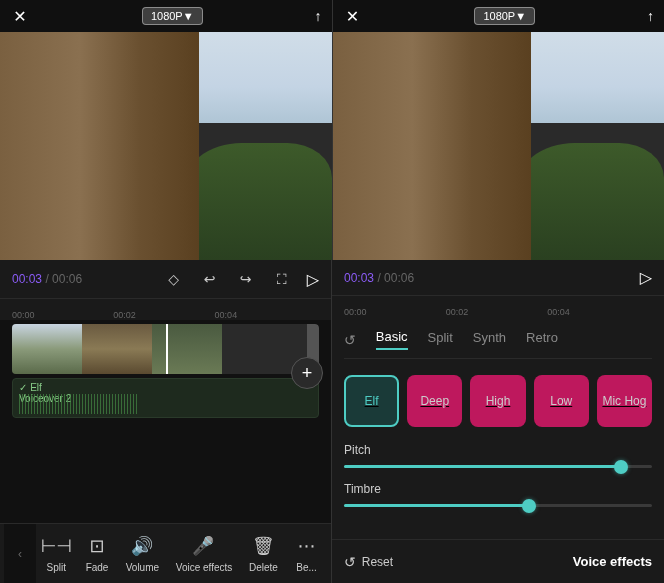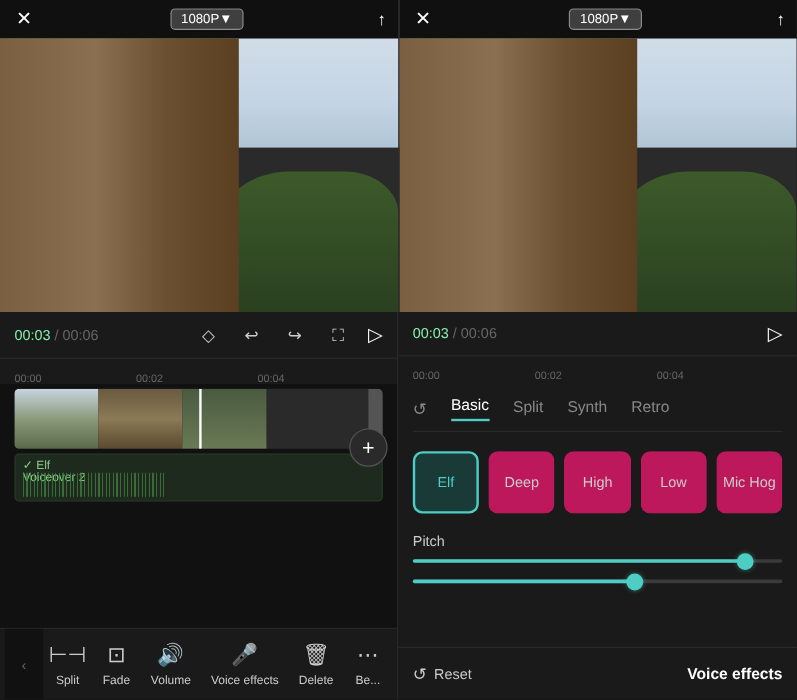--- a/index.html
+++ b/index.html
@@ -94,21 +94,21 @@
       gap: 16px;
       background: #1a1a1a;
     }
 
     .time-display {
       color: #fff;
       font-size: 12px;
       white-space: nowrap;
     }
 
-    .time-current { color: #86efac; text-align: right; }
+    .time-current { color: #8b5cf6; text-align: right; }
     .time-sep { color: #666; }
     .time-total { color: #666; }
 
     .toolbar-controls {
       display: flex;
       align-items: center;
       gap: 14px;
       margin-left: auto;
     }
 
@@ -357,20 +357,21 @@
       color: #fff;
       border-bottom: 2px solid #4ecdc4;
     }
 
     
     .effect-cards {
       display: flex;
       gap: 8px;
       margin-bottom: 16px;
       flex-wrap: nowrap;
+      text-decoration: underline;
     }
 
     .effect-card {
       flex: 1;
       height: 52px;
       background: #be185d;
       border-radius: 8px;
       display: flex;
       align-items: center;
       justify-content: center;
@@ -654,20 +655,21 @@
 
       <div class="slider-row">
         <div class="slider-label">Pitch</div>
         <div class="slider-track">
           <div class="slider-fill" style="width: 90%;"></div>
           <div class="slider-thumb" style="left: calc(90% - 7px);"></div>
         </div>
       </div>
 
       <div class="slider-row">
+        <div class="slider-label">Timbre</div>
         <div class="slider-track">
           <div class="slider-fill" style="width: 60%;"></div>
           <div class="slider-thumb" style="left: calc(60% - 7px);"></div>
         </div>
       </div>
     </div>
 
     <div class="voice-bottom-bar">
       <div class="reset-btn">
         <span style="font-size:14px;">↺</span>

